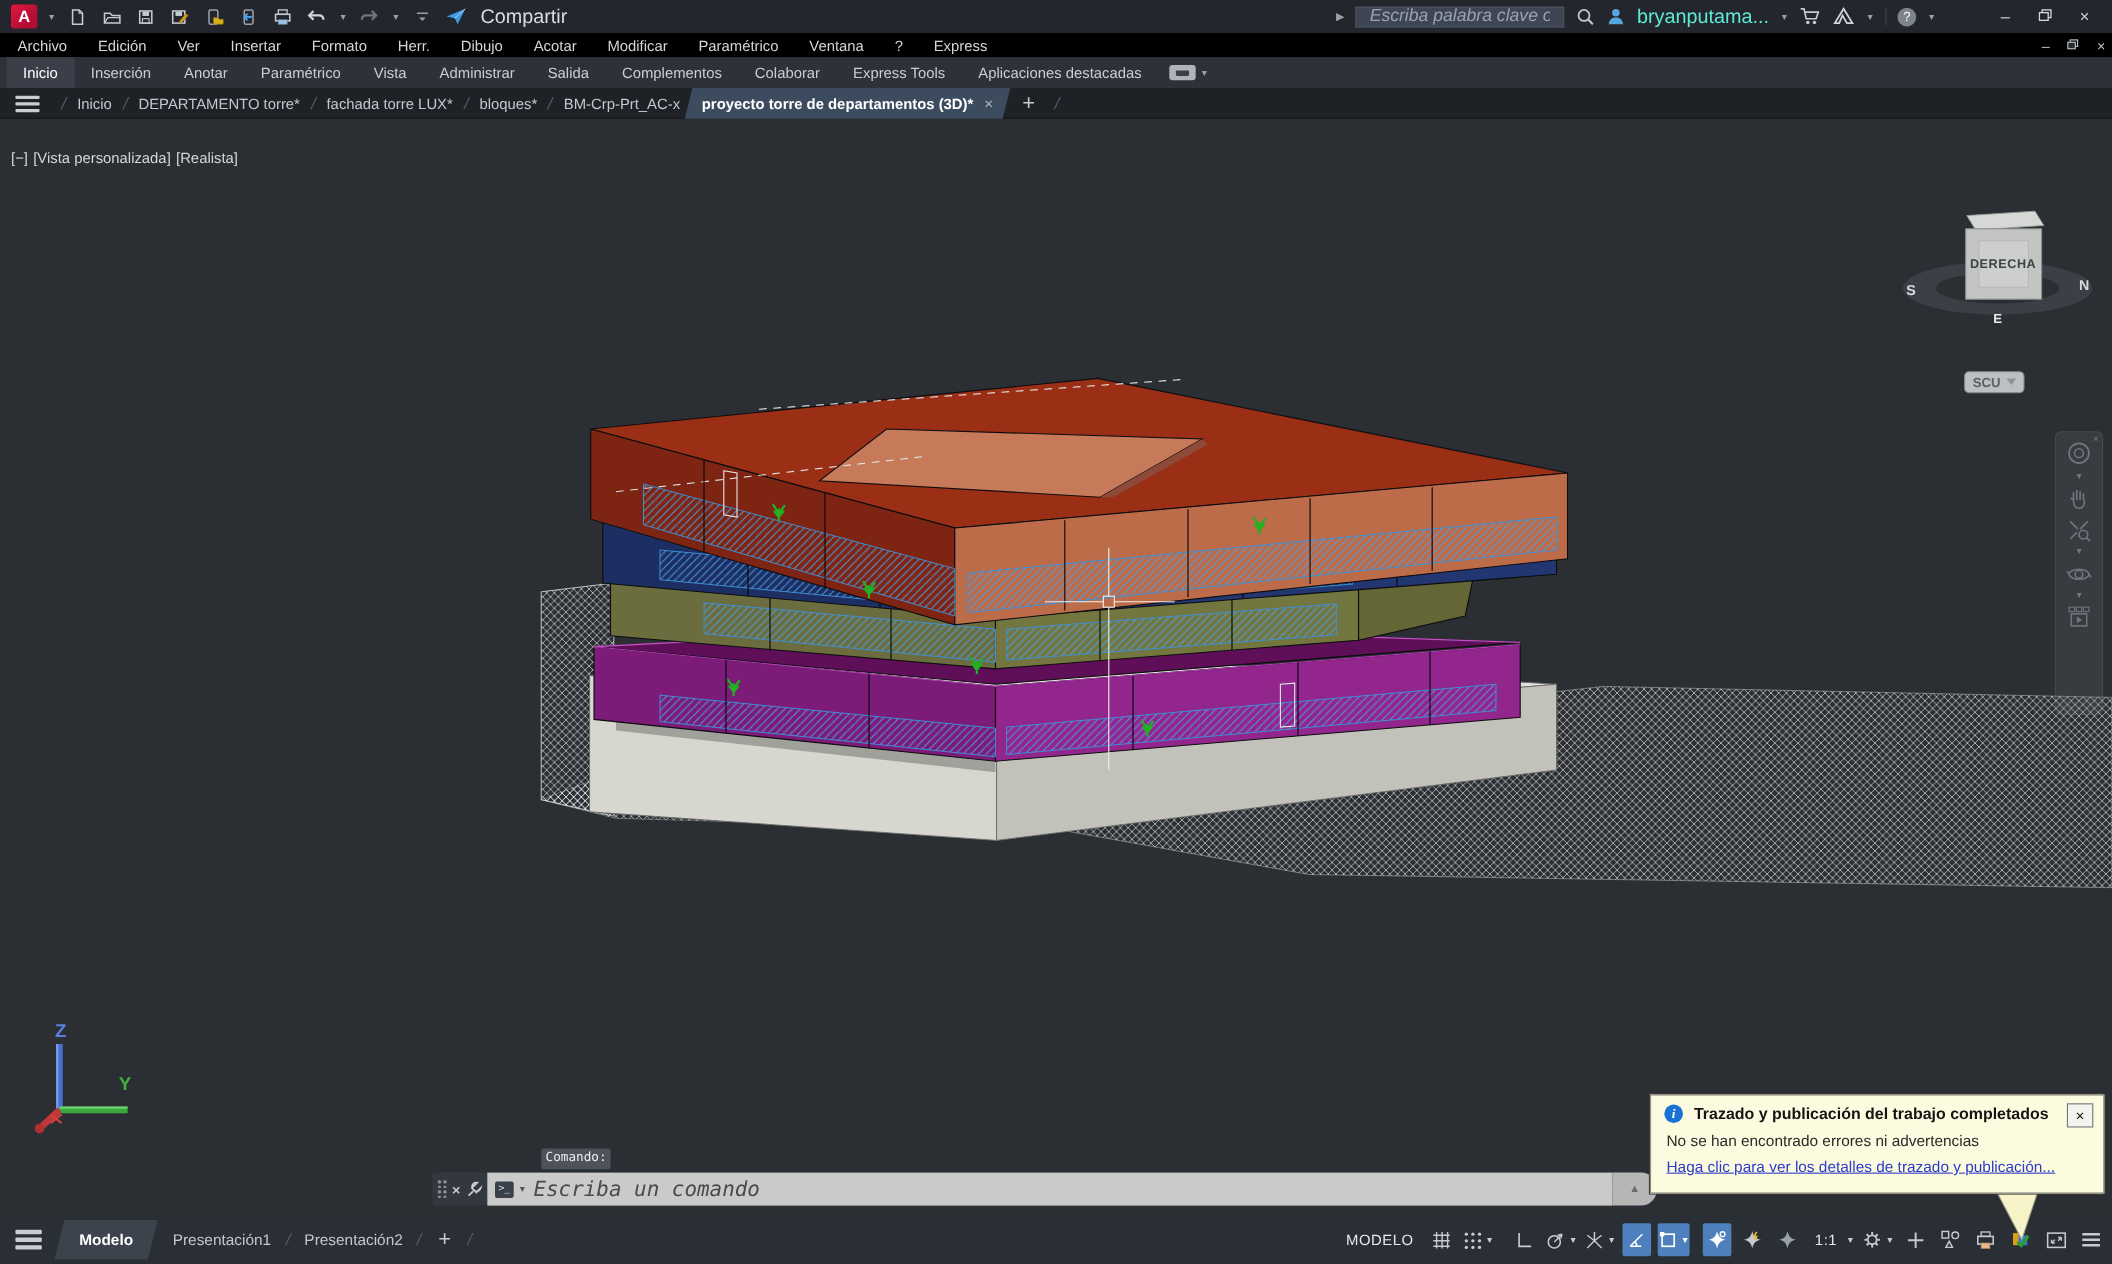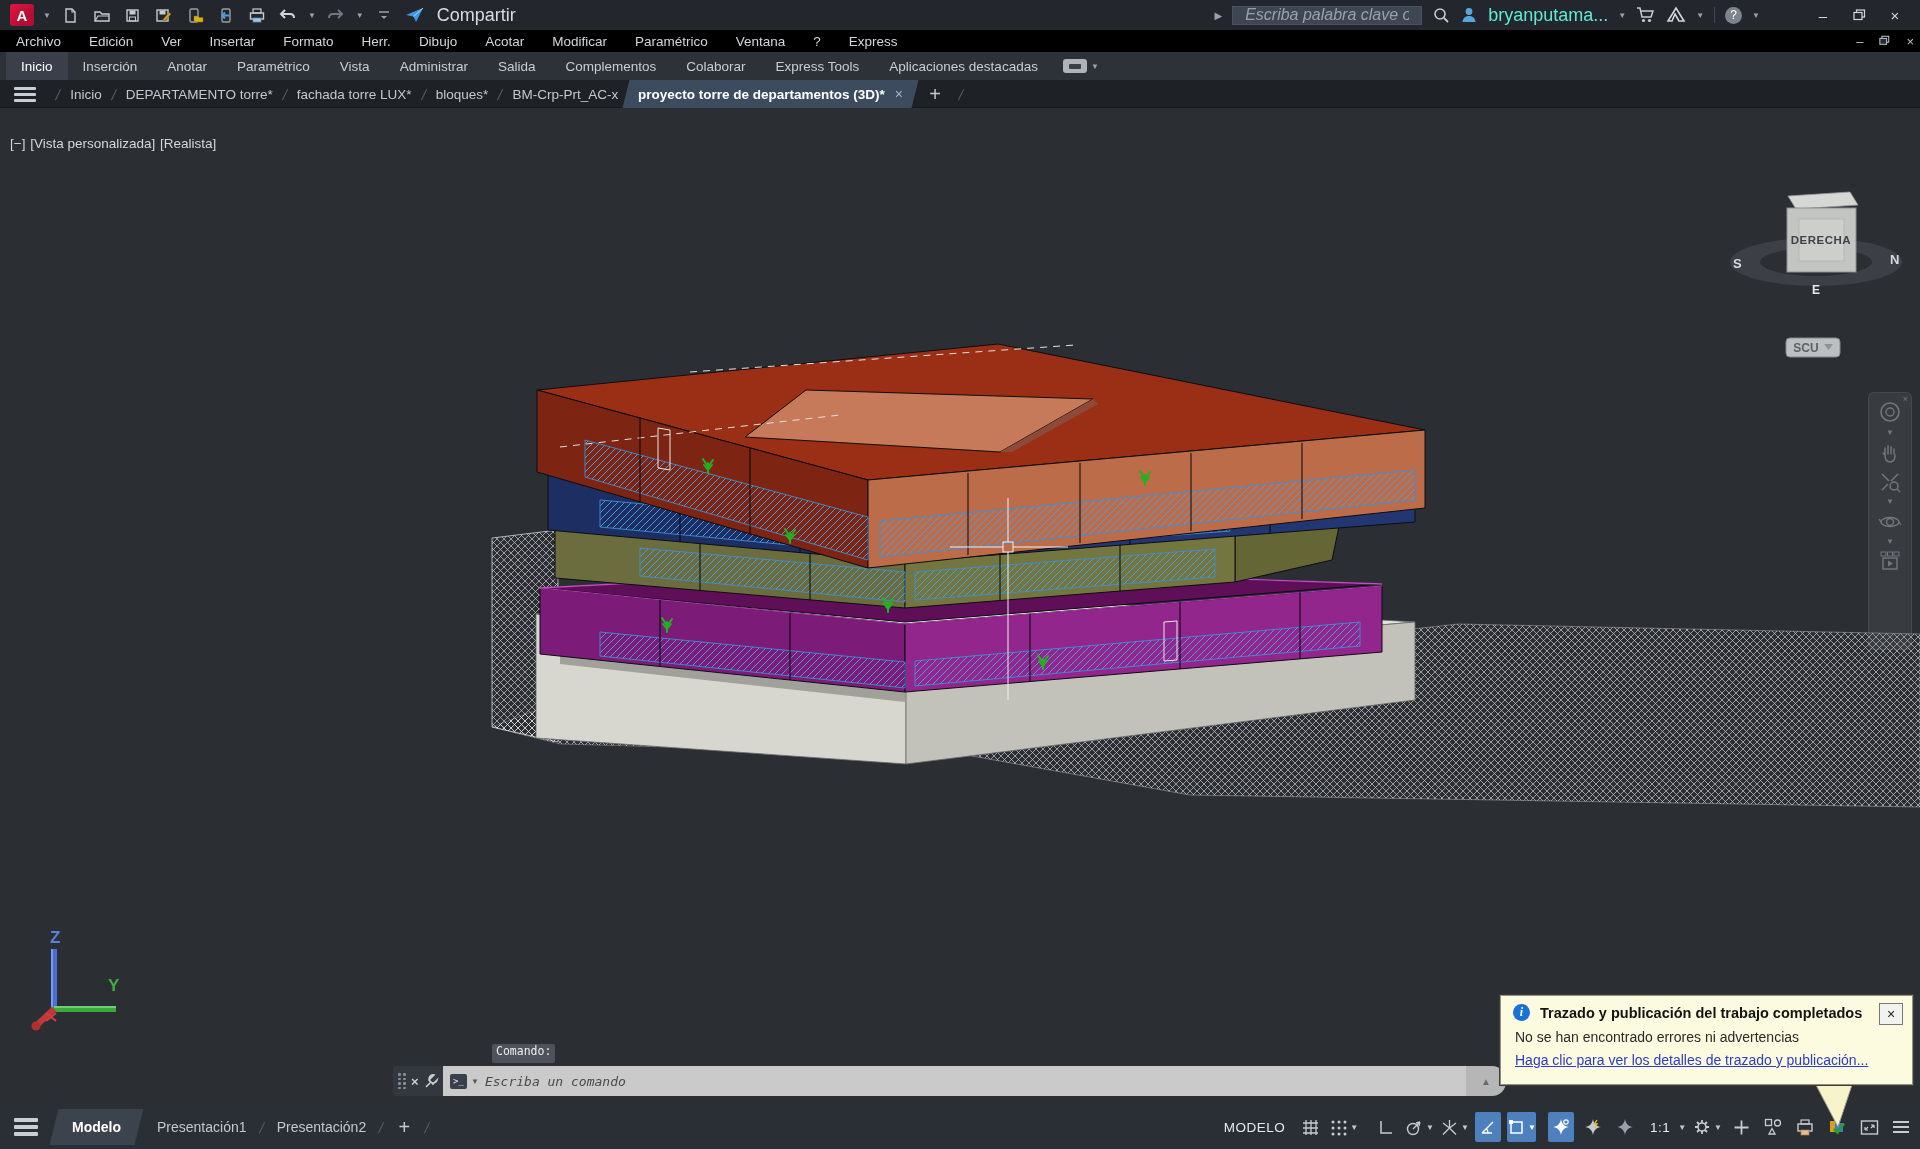--- a/index.html
+++ b/index.html
@@ -76,21 +76,21 @@
   .cmdbar { position:absolute; left:393px; top:1066px; width:1113px; height:30px; z-index:10; display:flex; }
   .cmdgrip { width:50px; background:#33373e; border-radius:3px 0 0 3px; display:flex; align-items:center; gap:5px; padding-left:5px; }
   .gripdots { display:grid; grid-template-columns:3px 3px; gap:2px; }
   .gripdots i { width:2.5px; height:2.5px; background:#8a9098; border-radius:50%; }
   .cmdx { color:#c9ced4; font-size:13px; font-weight:bold; }
   .cmdfield { flex:1; background:#cacaca; display:flex; align-items:center; padding-left:7px; }
   .cmdico { width:17px; height:15px; background:#3a4049; border-radius:2px; color:#e8eaec; font-size:9px;
     font-family:"DejaVu Sans Mono", monospace; display:flex; align-items:center; justify-content:center; }
   .cmdcaret { color:#555; font-size:8px; margin:0 6px 0 4px; }
   .cmdinput { flex:1; border:none; background:transparent; outline:none; color:#474747;
-    font-family:"DejaVu Sans Mono", monospace; font-style:italic; font-size:13px; }
+    font-family:"DejaVu Sans Mono", monospace; font-style:italic; font-size:19px; }
   .cmdinput::placeholder { color:#4a4a4a; }
   .cmdcap { width:40px; background:#b6b6b6; border-radius:0 14px 14px 0; display:flex; align-items:center; justify-content:center; color:#6a6a6a; font-size:10px; }
 
   
   .statusbar { position:absolute; left:0; top:1105px; width:1920px; height:44px; background:#2a2e35; z-index:20; }
   .sbleft { position:absolute; left:14px; top:0; height:44px; display:flex; align-items:center; }
   .sbburger { display:flex; flex-direction:column; gap:3.5px; width:24px; margin-right:16px; }
   .sbburger i { height:3.5px; background:#c9ced2; border-radius:1px; }
   .ltab { color:#c3c8ce; font-size:14px; padding:0 4px; white-space:nowrap; }
   .ltab.active { background:#3d434d; color:#fff; font-weight:bold; padding:10px 18px; transform:skewX(-14deg); }

